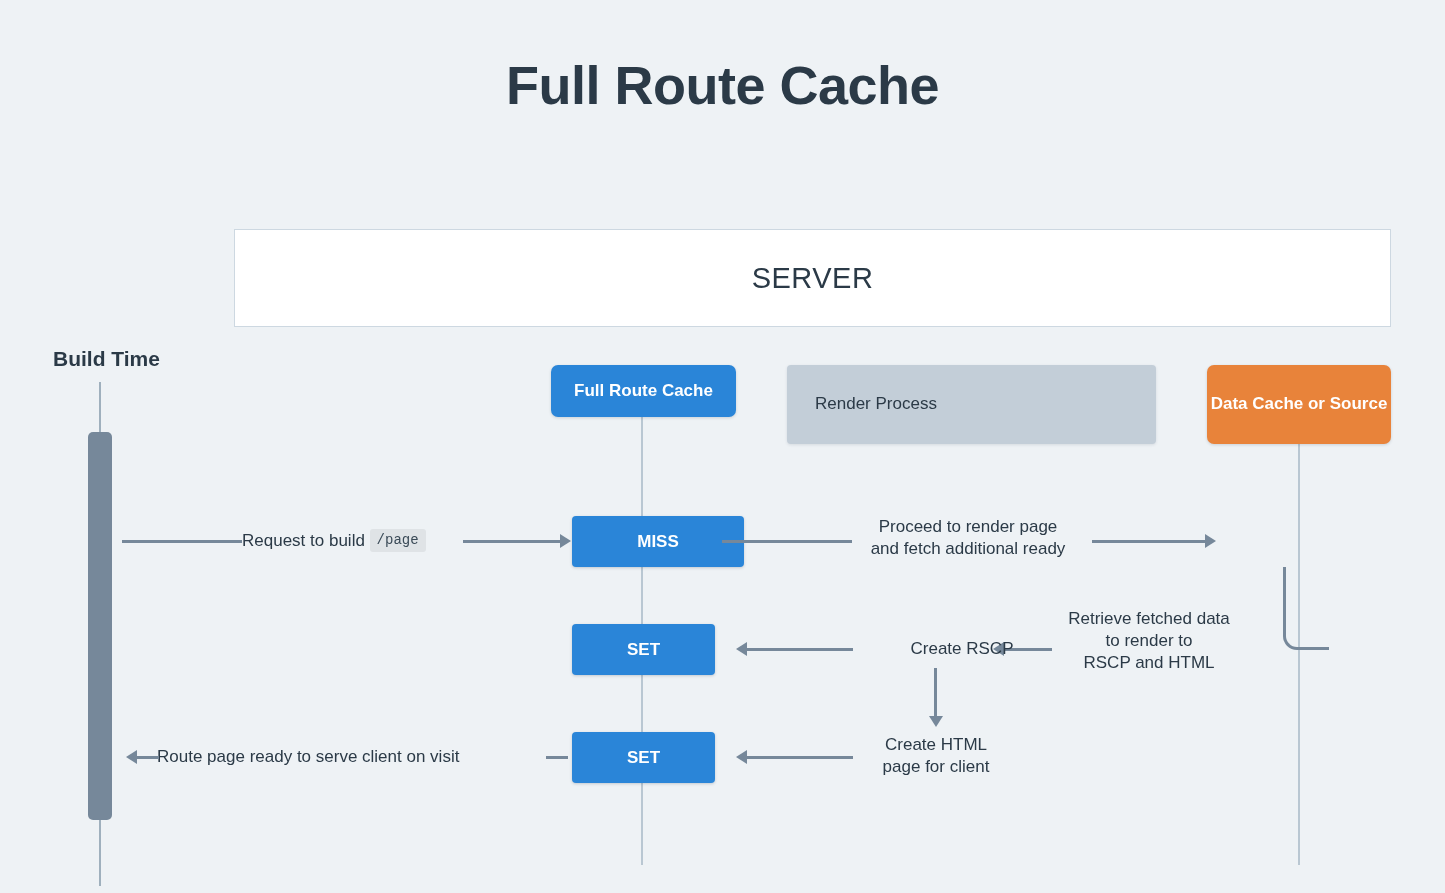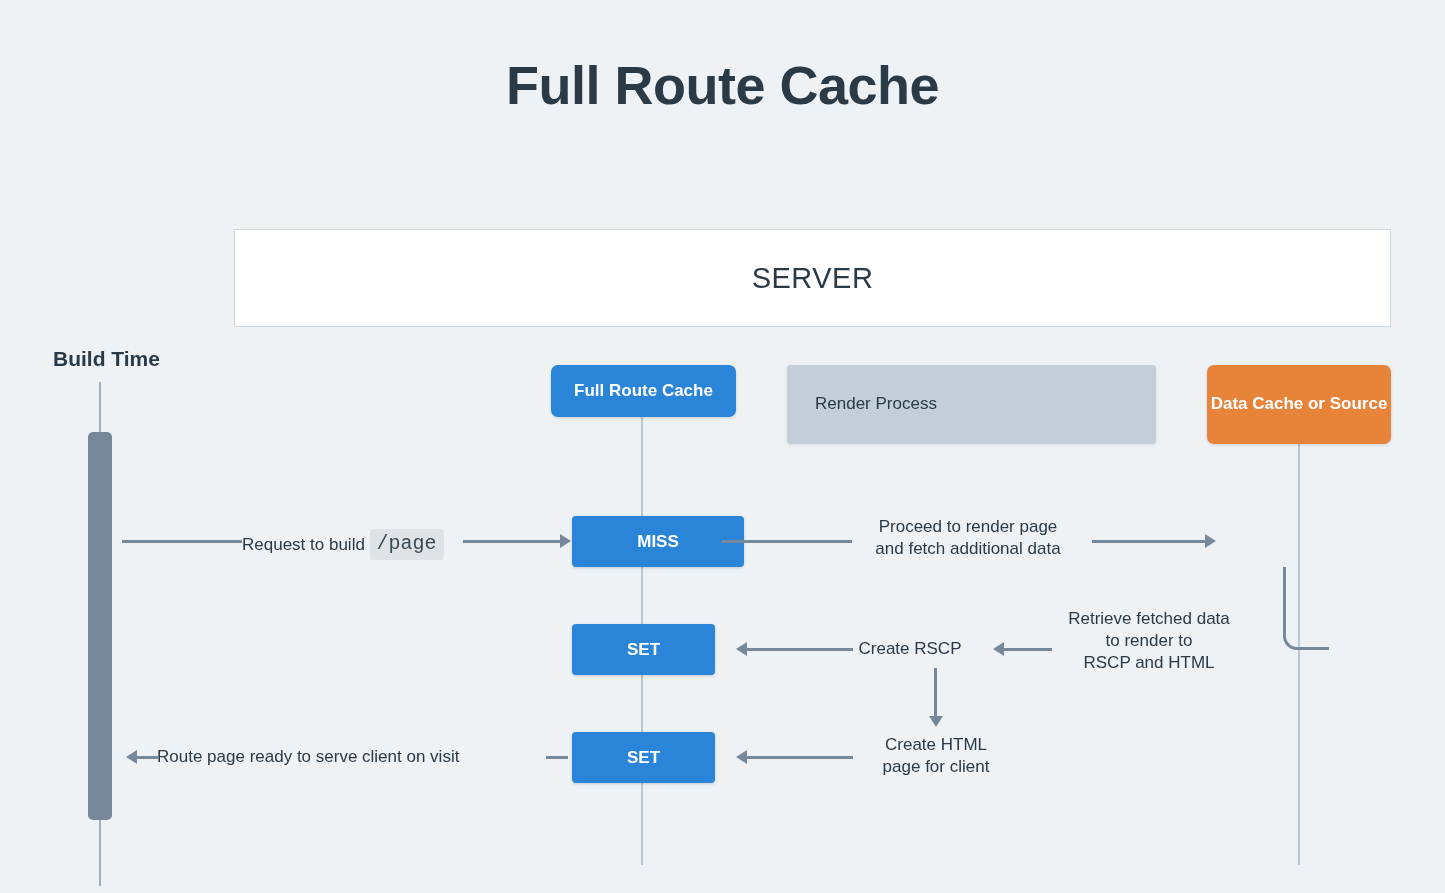--- a/index.html
+++ b/index.html
@@ -154,21 +154,21 @@
     text-align: center;
     line-height: 1.3;
     white-space: nowrap;
   }
 
   .code-chip {
     display: inline-block;
     background: #dfe3e6;
     color: #3a4a57;
     font-family: "Liberation Mono", "DejaVu Sans Mono", monospace;
-    font-size: 20px;
+    font-size: 14px;
     padding: 2px 7px 3px 7px;
     border-radius: 3px;
     vertical-align: middle;
     position: relative;
     top: -1px;
   }
 
   
   .elbow {
     position: absolute;
@@ -219,38 +219,38 @@
   <div class="hline" style="left:463px; top:540px; width:97px;"></div>
   <div class="arrowhead ah-right" style="left:560px; top:534px;"></div>
 
   <div class="msg-box box-miss">
     <span>MISS</span>
   </div>
 
   <div class="hline" style="left:722px; top:540px; width:130px;"></div>
   <div class="edge-label" style="left:852px; top:516px; width:232px;">
     <div>Proceed to render page</div>
-    <div>and fetch additional data</div>
+    <div>and fetch additional ready</div>
   </div>
   <div class="hline" style="left:1092px; top:540px; width:113px;"></div>
   <div class="arrowhead ah-right" style="left:1205px; top:534px;"></div>
 
 
   <div class="elbow" style="left:1283px; top:567px; width:46px; height:83px;"></div>
 
   <div class="edge-label" style="left:1055px; top:608px; width:188px;">
     <div>Retrieve fetched data</div>
     <div>to render to</div>
     <div>RSCP and HTML</div>
   </div>
 
   <div class="hline" style="left:1004px; top:648px; width:48px;"></div>
   <div class="arrowhead ah-left" style="left:993px; top:642px;"></div>
 
-  <div class="edge-label" style="left:848px; top:638px; width:124px;">
+  <div class="edge-label" style="left:900px; top:638px; width:124px;">
     <span>Create RSCP</span>
   </div>
 
   <div class="hline" style="left:747px; top:648px; width:106px;"></div>
   <div class="arrowhead ah-left" style="left:736px; top:642px;"></div>
 
   <div class="msg-box box-set1">
     <span>SET</span>
   </div>
 

